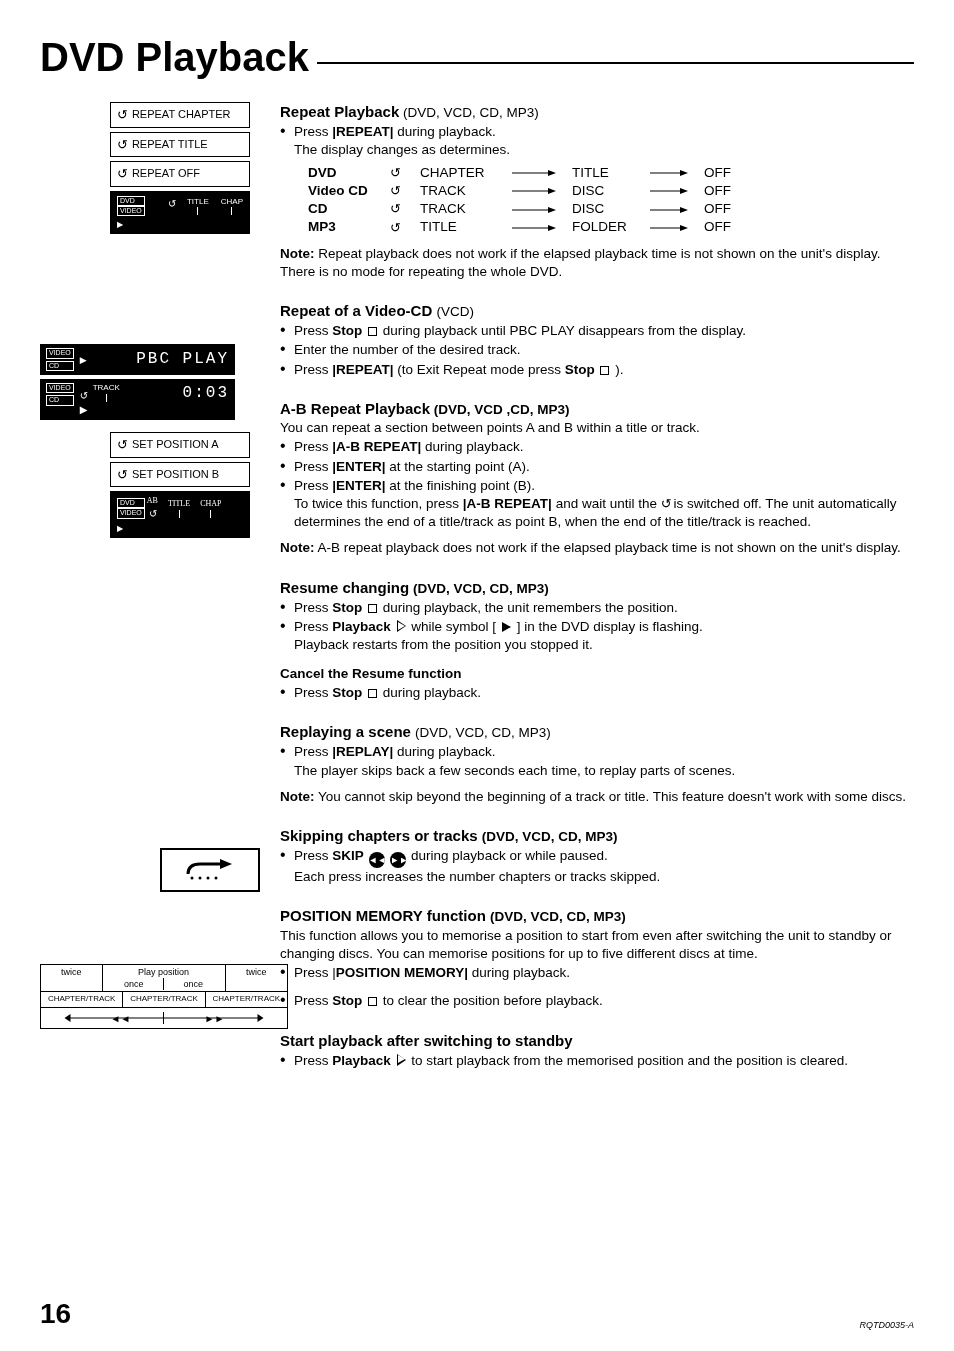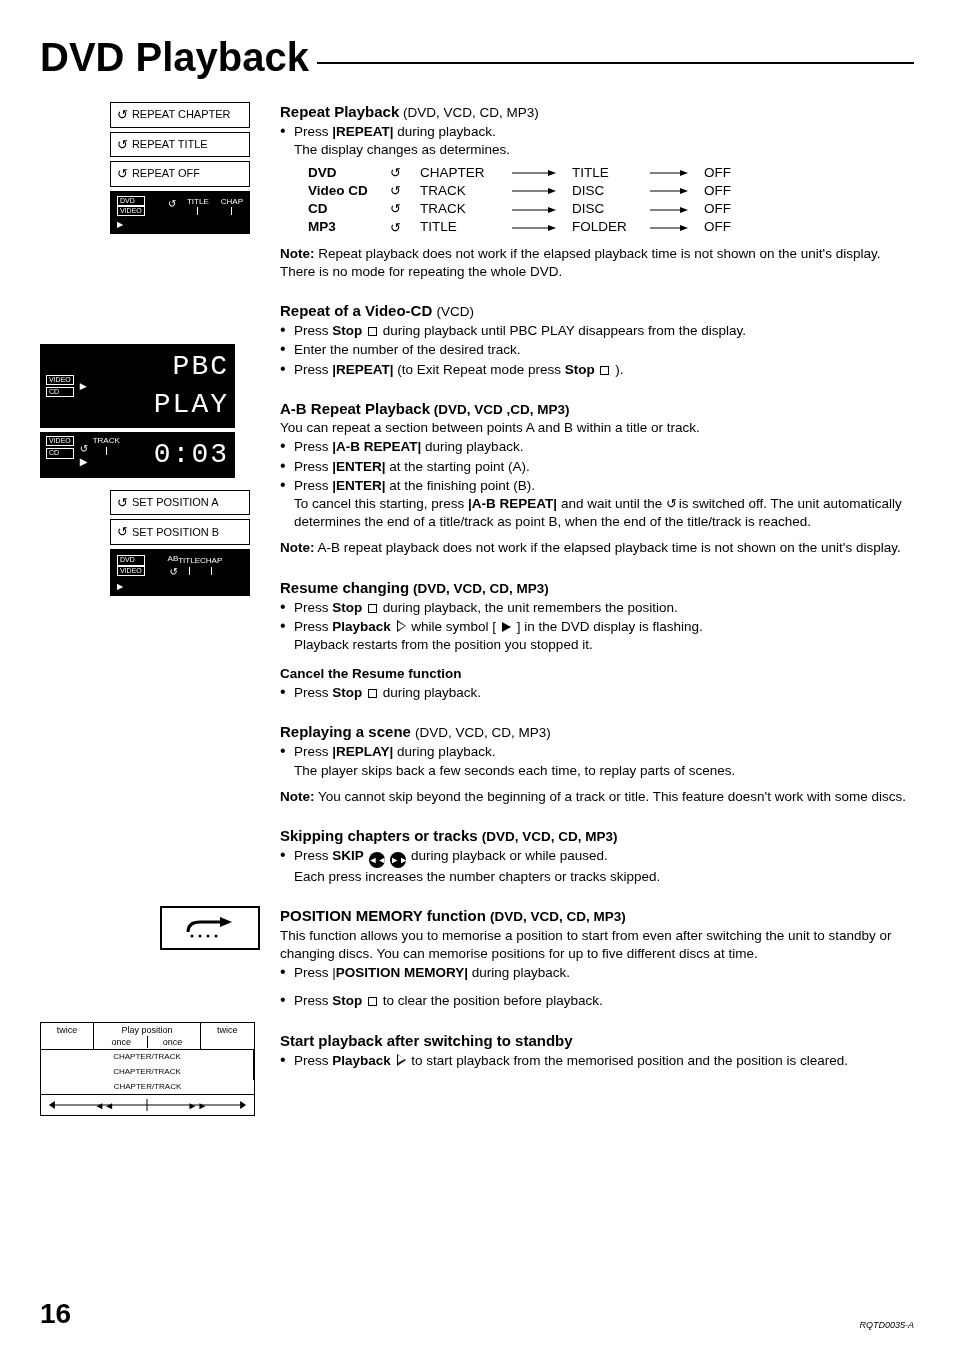--- a/index.html
+++ b/index.html
@@ -80,37 +80,37 @@
   }
   
   .disp-frame { border: 1.2px solid #000; width: 140px; margin: 0 auto 4px; font-size: 11px; }
   .disp-frame.dark { background: #000; color: #fff; }
   .disp-row { padding: 3px 6px; border-bottom: 1px solid #000; display: flex; align-items: center; gap: 6px; }
   .disp-row:last-child { border-bottom: none; }
   .disp-dark-block { background: #000; color: #fff; padding: 4px 6px; font-size: 9px; display:flex; align-items:center; }
   .tag { display:inline-block; border:1px solid #fff; padding:0 2px; font-size:7px; line-height:1.2; margin-right:2px;}
   .disp-wide { width: 195px; margin-left: 0; background:#000; color:#fff; font-size:9px; padding:4px 6px; display:flex; align-items:center; margin-bottom:4px;}
   .disp-wide .left-tags { display:flex; flex-direction:column; gap:2px; }
-  .disp-wide .right-seg { flex:1; text-align:right; font-family:'Courier New',monospace; font-size:28px; letter-spacing:2px; padding-left:8px;}
+  .disp-wide .right-seg { flex:1; text-align:right; font-family:'Courier New',monospace; font-size:16px; letter-spacing:2px; padding-left:8px;}
   .track-lbl { font-size:8px; text-align:center; position:relative; top:0;}
   
   .left-group1 { margin-left: 60px; margin-top: 0; margin-bottom: 110px;}
   .left-group2 { margin-left: 0; margin-bottom: 12px;}
   .left-group3 { margin-left: 60px; margin-bottom: 310px;}
   .left-group4 { margin-left: 120px; margin-bottom: 72px;}
   .left-group5 { margin-left: 0; }
   .replay-box {
     width:100px; height:44px; border:2px solid #000; display:flex; align-items:center; justify-content:center;
   }
   
-  .nav-table { width:215px; border:1px solid #000; font-size:9px; }
+  .nav-table { width:248px; border:1px solid #000; font-size:9px; }
   .nav-top { display:flex; border-bottom:1px solid #000;}
   .nav-top > div { text-align:center; padding:1px 2px; }
   .nav-cell-play { flex:1; }
-  .nav-row2 { display:flex; border-bottom:1px solid #000;flex-direction:column;}
+  .nav-row2 { display:flex; border-bottom:1px solid #000;}
   .nav-row2 > div { flex:1; text-align:center; border-right:1px solid #000; padding:2px; font-size:8px;}
   .nav-row2 > div:last-child { border-right:none;}
   .nav-arrows { display:flex; position:relative; height:20px;}
   .nav-arrows svg { width:100%; height:20px; }
   .page-num {
     position: absolute; bottom: 18px; left: 40px; font-size: 28px; font-weight: bold;
   }
   .footer-code {
     position: absolute; bottom: 20px; right: 40px; font-size: 9px; font-style: italic;
   }
@@ -205,21 +205,21 @@
             <span class="repeat-glyph">↺</span>
             <span>SET POSITION B</span>
           </div>
       </div>
       <div class="disp-frame dark">
         <div class="disp-dark-block">
           <span style="display:flex;flex-direction:column;">
               <span class="tag">DVD</span>
               <span class="tag">VIDEO</span>
             </span>
-          <span style="flex:1; display:flex; justify-content:center; font-size:8px; align-items:center;">
+          <span style="flex:1; display:flex; justify-content:flex-start; gap:10px; font-size:8px; align-items:center;font-family:Liberation Serif, serif;">
             <span style="display:flex;flex-direction:column;align-items:center;">
                 <span class="small-di">AB</span>
                 <span class="repeat-mini">↺</span>
               </span>
             <span style="display:flex;flex-direction:column;align-items:center;">
                 <span>TITLE</span>
                 <span class="vbar"></span>
               </span>
             <span style="display:flex;flex-direction:column;align-items:center;">
                 <span>CHAP</span>
@@ -362,21 +362,21 @@
       </ul>
     </div>
 
     <div class="sect">
       <div><span class="section-heading">A-B Repeat Playback</span><b>   (DVD, VCD ,CD, MP3)</b></div>
       <div>You can repeat a section between points A and B within a title or track.</div>
       <ul class="bullet-list">
         <li><span>Press </span><b>|A-B REPEAT|</b><span> during playback.</span></li>
         <li><span>Press </span><b>|ENTER|</b><span> at the starting point (A).</span></li>
         <li><span>Press </span><b>|ENTER|</b><span> at the finishing point (B).</span><br>
-          <span>To cancel this starting, press </span><b>|A-B REPEAT|</b><span> and wait until the </span> <span class="repeat-glyph">↺</span><span> is switched off. The unit automatically determines the end of a title/track as point B, when the end of  the title/track is reached.</span>
+          <span>To twice this function, press </span><b>|A-B REPEAT|</b><span> and wait until the </span> <span class="repeat-glyph">↺</span><span> is switched off. The unit automatically determines the end of a title/track as point B, when the end of  the title/track is reached.</span>
         </li>
       </ul>
       <div class="note"><b>Note:</b><span> A-B repeat playback does not work if the elapsed playback time is not shown on the unit's display.</span></div>
     </div>
 
     <div class="sect">
       <div><span class="section-heading">Resume changing</span><b>  (DVD, VCD, CD, MP3)</b></div>
       <ul class="bullet-list">
         <li><span>Press </span><b>Stop</b> <span class="stop-sq"></span><span> during playback, the unit remembers the position.</span></li>
         <li><span>Press </span><b>Playback</b> <span class="play-tri-outline"></span><span> while  symbol [</span> <span class="play-tri"></span><span> ] in the DVD display is flashing.</span><br><span>Playback restarts from the position you stopped it.</span></li>

